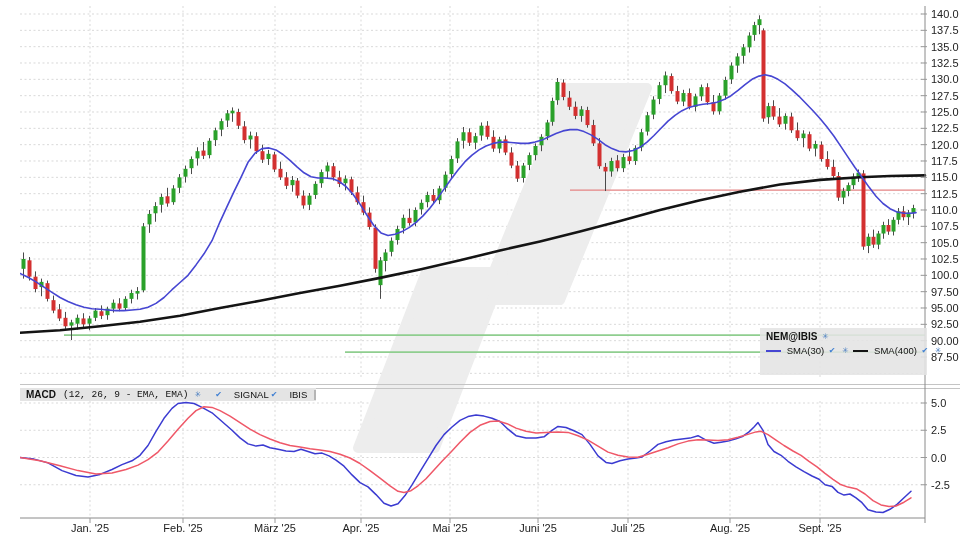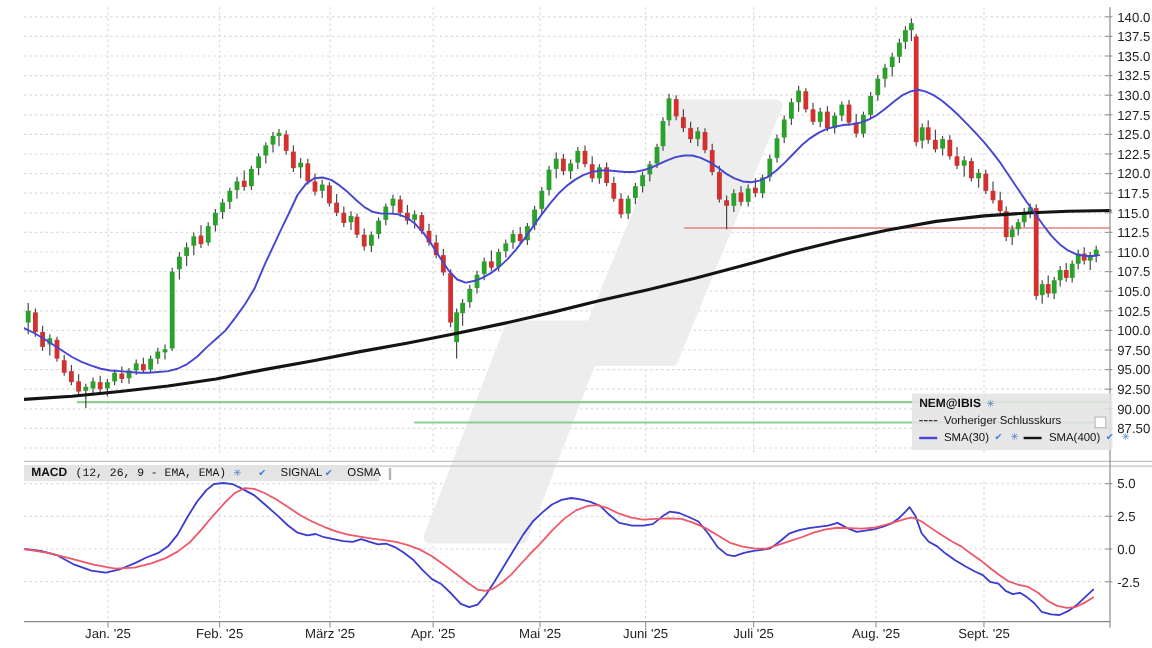--- a/index.html
+++ b/index.html
@@ -482,25 +482,20 @@
         <text x="800" y="532" text-anchor="middle">Sept. '25</text>
       </g>
     </svg>
 
 <div class="legend-price">
   <div class="row">
     <span class="title">NEM@IBIS</span>
     <span class="gear">✳</span>
   </div>
   <div class="row">
-    <span class="lsample l-dashed"></span>
-    <span>Vorheriger Schlusskurs</span>
-    <span class="box box-abs"></span>
-  </div>
-  <div class="row">
     <span class="lsample l-solid-blue"></span>
     <span>SMA(30)</span>
     <span class="chk">✔</span>
     <span class="gear">✳</span>
     <span class="lsample l-solid-black"></span>
     <span>SMA(400)</span>
     <span class="chk">✔</span>
     <span class="gear">✳</span>
   </div>
 </div>
@@ -508,20 +503,20 @@
 <div class="legend-macd">
   <span class="t">MACD</span>
   <span class="p">(12, 26, 9 - EMA, EMA)</span>
   <span class="gear">✳</span>
   <span class="lsample l-solid-blue sp"></span>
   <span class="chk">✔</span>
   <span class="lsample l-solid-red sp"></span>
   <span>SIGNAL</span>
   <span class="chk">✔</span>
   <span class="lsample l-solid-gray sp"></span>
-  <span>OSMA</span>
+  <span>IBIS</span>
   <span class="box sp"></span>
 </div>
 
 <div class="vlabel" style="left:941px;top:172px;">Kurs</div>
 <div class="vlabel" style="left:939px;top:432px;">MACD</div>
 
 </div>
 
 </body></html>

